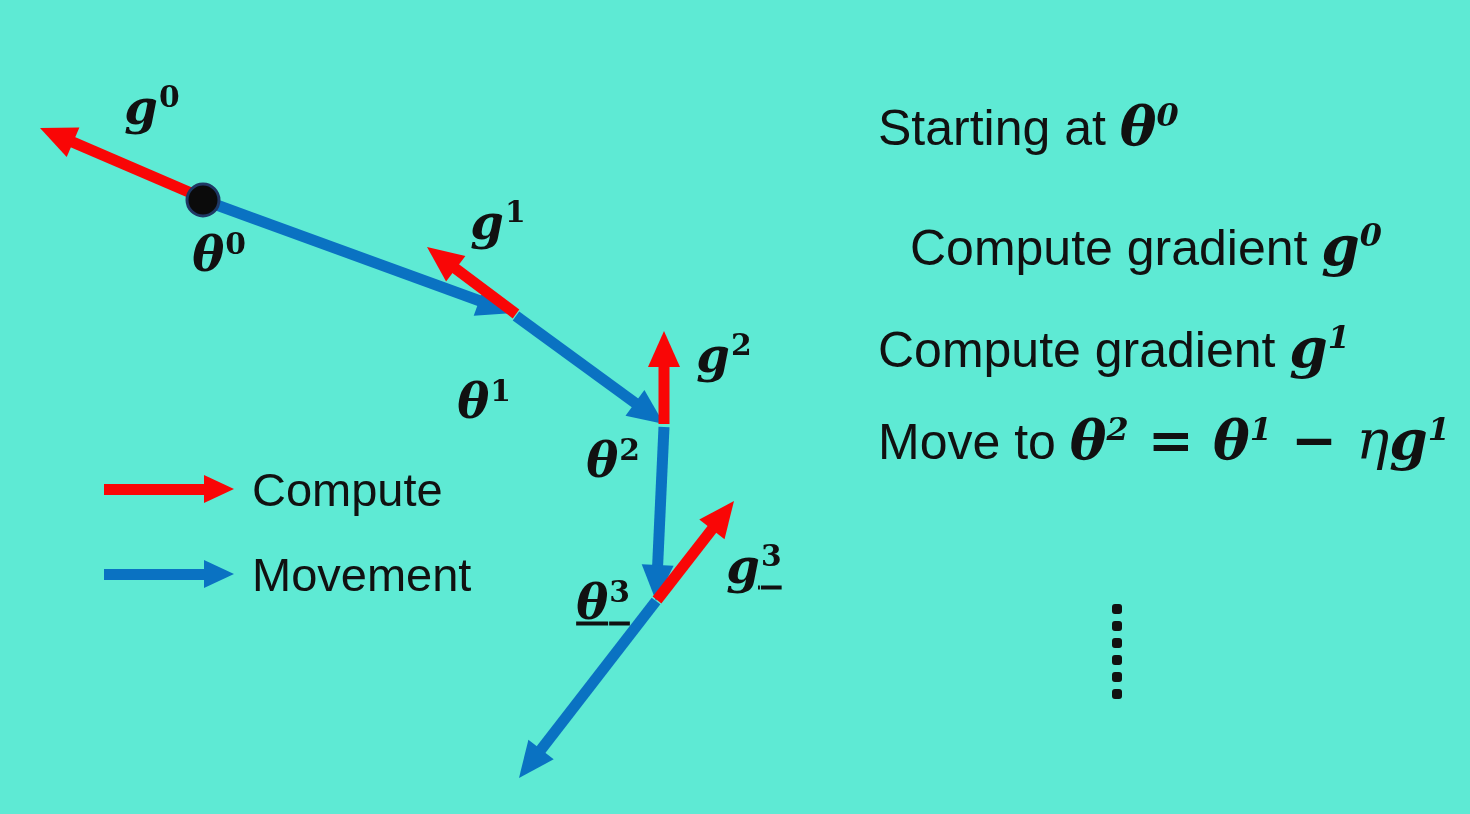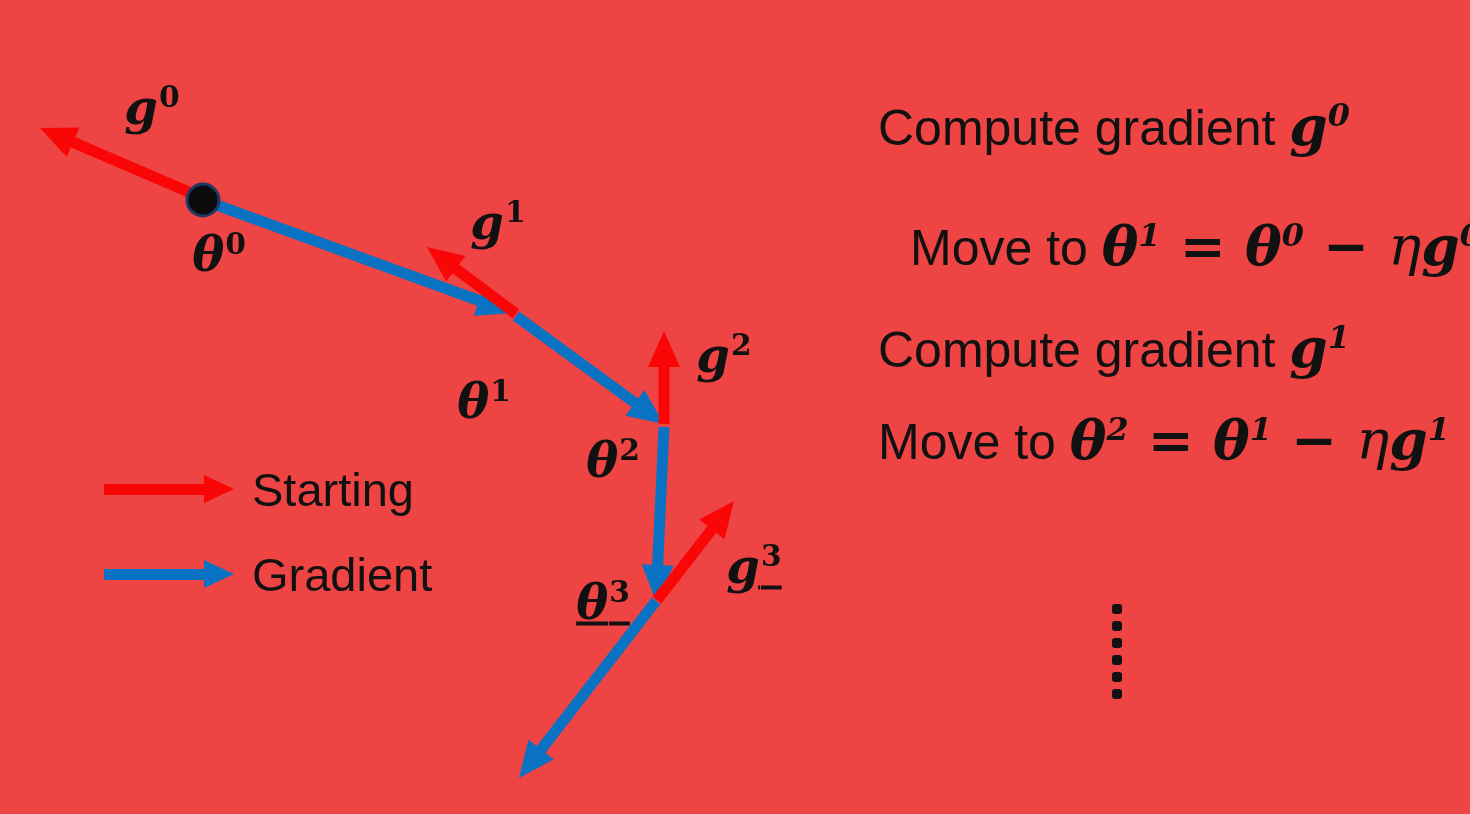--- a/index.html
+++ b/index.html
@@ -1,19 +1,19 @@
 <!DOCTYPE html>
 <html style="--red: #F90606; --blue: #0A72C2; --dot: #0B0B0B; --dot-stroke: #1F3864; --ink: #111111;"><head>
 <meta charset="utf-8">
 <style>
   html,body{margin:0;padding:0;background:#ffffff;}
   .canvas{
     position:relative;
     width:1470px;height:814px;
-    background:#ef4444;
+    background:#5eead4;
     overflow:hidden;
     color:var(--ink,#111);
   }
   svg.diagram{position:absolute;left:0;top:0;}
   .mv-line{stroke:var(--blue);stroke-linecap:butt;}
   .gr-line{stroke:var(--red);stroke-linecap:butt;}
   .mv-head{fill:var(--blue);}
   .gr-head{fill:var(--red);}
   .pt{fill:var(--dot);stroke:var(--dot-stroke);stroke-width:3;}
 
@@ -96,34 +96,34 @@
       <div class="dlabel" style="left: 613px; top: 459px;"><span>θ</span><sup>2</sup></div>
       <div class="dlabel" style="left: 754px; top: 565px; text-decoration: underline;"><span>g</span><sup>3</sup></div>
       <div class="dlabel" style="left: 603px; top: 601px; text-decoration: underline;"><span>θ</span><sup>3</sup></div>
     </div>
 
   <div class="legend-row first">
     <div class="legend-arrow">
       <div class="legend-shaft red-fill"></div>
       <div class="legend-head red-head"></div>
     </div>
-    <span class="legend-label">Starting</span>
+    <span class="legend-label">Compute</span>
   </div>
 
   <div class="legend-row second">
     <div class="legend-arrow">
       <div class="legend-shaft blue-fill"></div>
       <div class="legend-head blue-head"></div>
     </div>
-    <span class="legend-label">Gradient</span>
+    <span class="legend-label">Movement</span>
   </div>
 
   <div class="steps">
+      <div class="step"><span class="plain">Starting at </span><span class="math">θ<sup>0</sup></span></div>
       <div class="step"><span class="plain">Compute gradient </span><span class="math">g<sup>0</sup></span></div>
-      <div class="step"><span class="plain">Move to </span><span class="math">θ<sup>1</sup></span><span class="math"> = </span><span class="math">θ<sup>0</sup></span><span class="math"> − </span><span class="eta">η</span><span class="math">g<sup>0</sup></span></div>
       <div class="step"><span class="plain">Compute gradient </span><span class="math">g<sup>1</sup></span></div>
       <div class="step"><span class="plain">Move to </span><span class="math">θ<sup>2</sup></span><span class="math"> = </span><span class="math">θ<sup>1</sup></span><span class="math"> − </span><span class="eta">η</span><span class="math">g<sup>1</sup></span></div>
     </div>
 
   <div class="vdots">
       <div class="vdot"></div>
       <div class="vdot"></div>
       <div class="vdot"></div>
       <div class="vdot"></div>
       <div class="vdot"></div>

